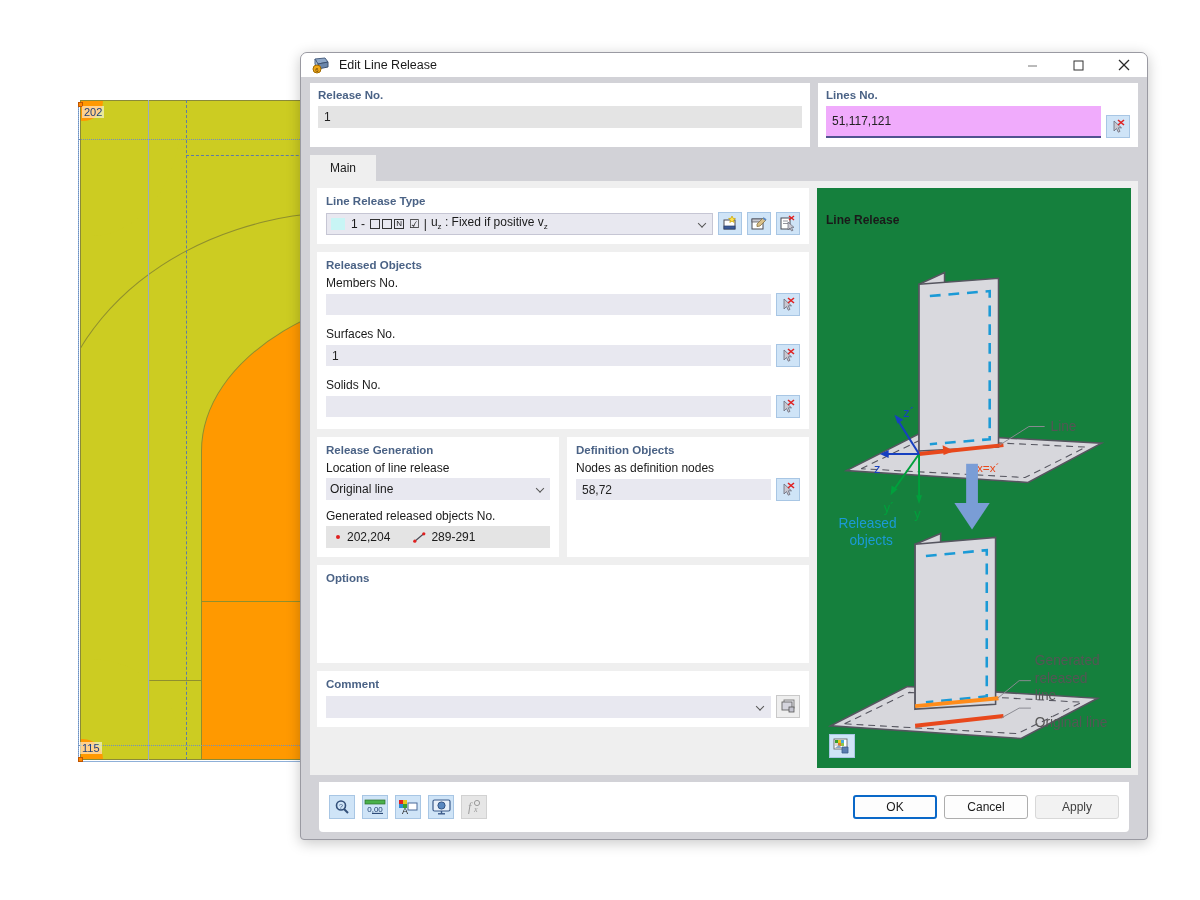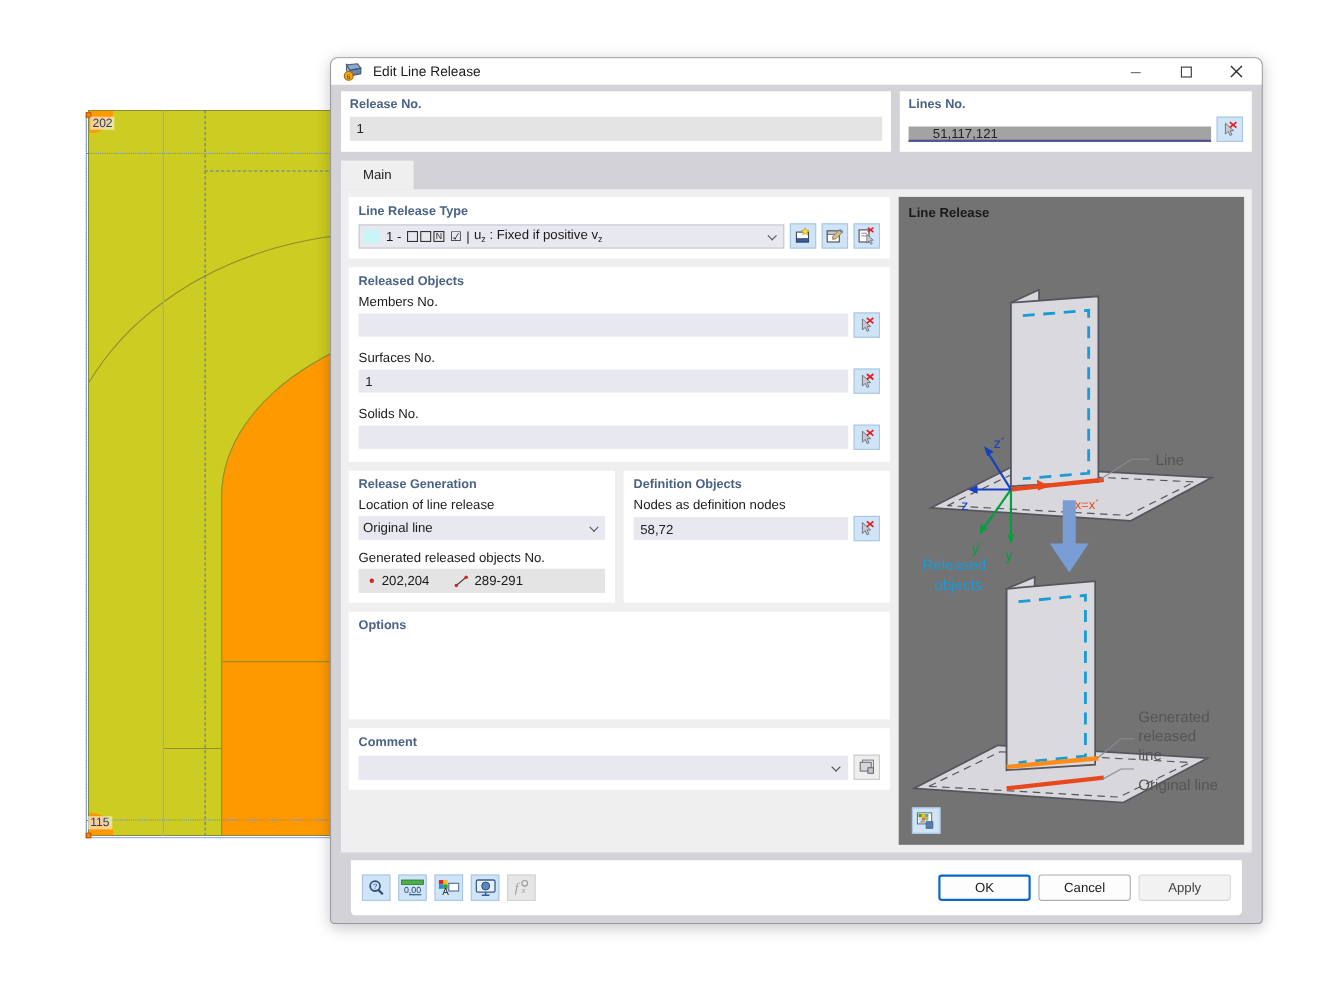--- a/index.html
+++ b/index.html
@@ -136,23 +136,23 @@
     color:#4a6285; font-weight:bold; font-size:11.5px;
     margin-bottom:5px;
   }
   .field-flat {
     height:22px; background:#e4e4e4;
     display:flex; align-items:center; padding:0 6px;
     font-size:12px; color:#222;
   }
   .lines-row { display:flex; gap:5px; align-items:flex-end; }
   .field-focus {
-    flex:1; height:14px; background:#a3a3a3;
+    flex:1; height:32px; background:#f0abfc;
     border-bottom:2px solid #51538f;
-    display:flex; align-items:center; padding:0 22px;
+    display:flex; align-items:center; padding:0 6px;
     font-size:12px; color:#222;
   }
 
   
   .tabstrip {
     display:flex; align-items:flex-end;
     height:26px; margin-top:8px;
   }
   .tab {
     height:26px; padding:0 20px;
@@ -162,21 +162,21 @@
   }
   .tab.active { background:#efefef; }
   .tab-spacer { flex:1; height:26px; }
 
   .tab-content {
     flex:1; background:#efefef;
     padding:7px; display:flex; gap:8px;
     min-height:0;
   }
   .col-left { width:492px; display:flex; flex-direction:column; gap:8px; }
-  .col-right { flex:1; background:#737373; position:relative; padding:7px 9px; }
+  .col-right { flex:1; background:#15803d; position:relative; padding:25px 9px; }
 
   .card { background:#ffffff; padding:7px 9px 9px 9px; }
   .sub-label { font-size:12px; color:#1a1a1a; margin-bottom:3px; }
 
   .combo-row { display:flex; gap:5px; align-items:center; }
   .combo {
     flex:1; height:22px; background:#e8e8f0;
     border:1px solid #c6c6d4;
     display:flex; align-items:center; padding:0 4px;
     font-size:12px; position:relative;

